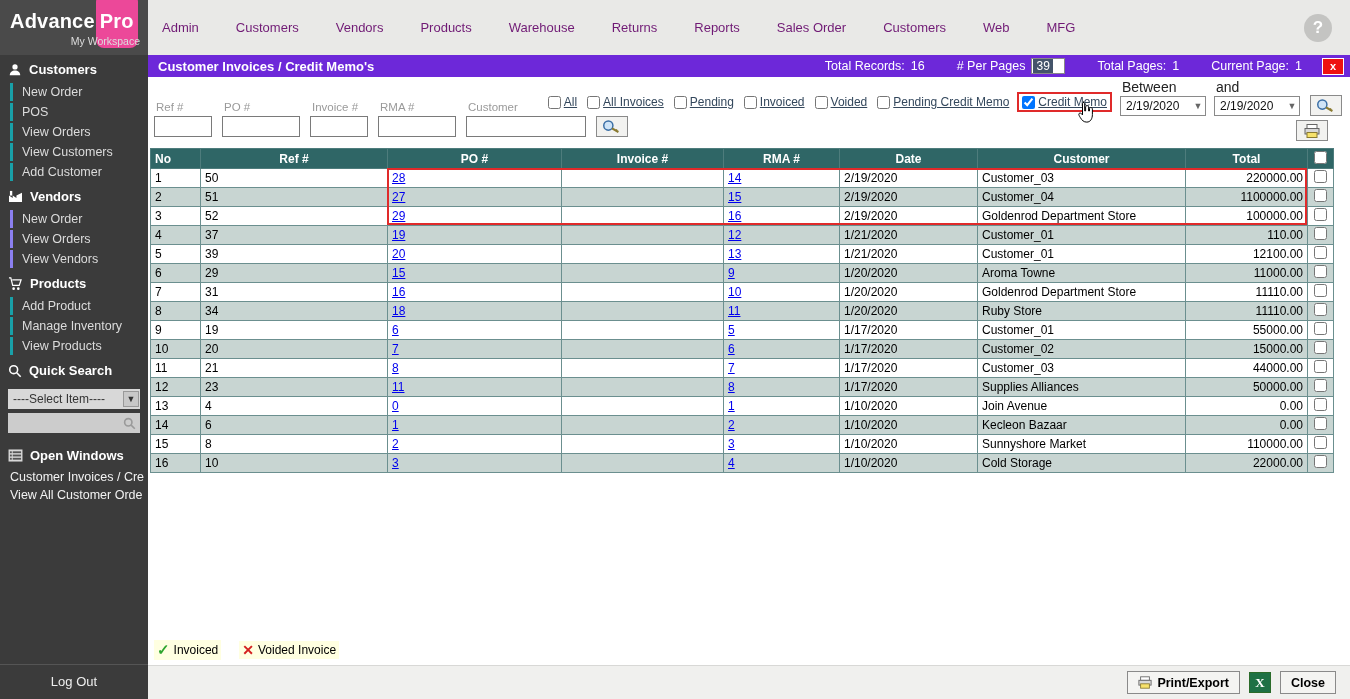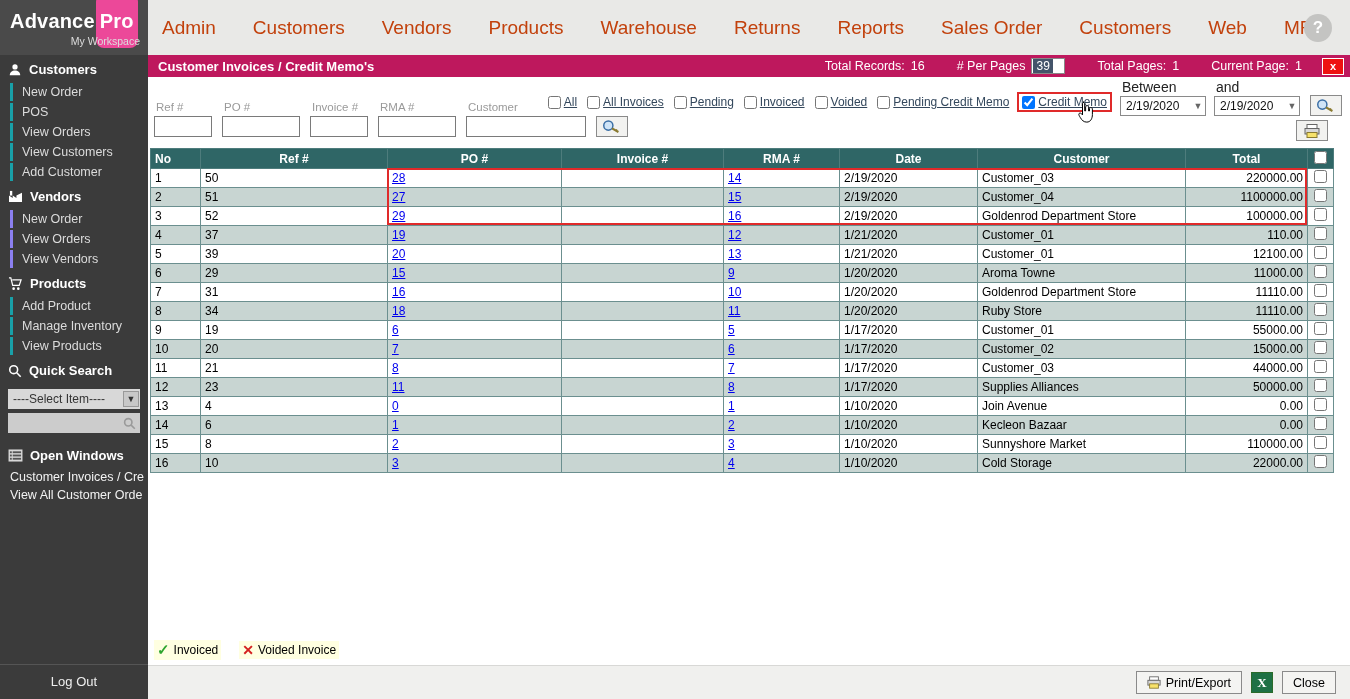--- a/index.html
+++ b/index.html
@@ -7,41 +7,41 @@
   #page { position:relative; width:1350px; height:699px; }
 
   
   .topbar { position:absolute; left:0; top:0; width:1350px; height:55px; background:#E9E9E7; }
   .logo-block { position:absolute; left:0; top:0; width:148px; height:55px; background:#4A4A4A; color:#fff; padding:10px 8px 0 10px; }
   .logo-line { font-size:20px; font-weight:bold; letter-spacing:0.2px; white-space:nowrap; }
   .logo-main { color:#fff; }
   .logo-accent { background:#ec4899; color:#fff; border-radius:8px; padding:16px 4px; margin-left:1px; }
   .logo-tagline { font-size:10.5px; color:#DDD; text-align:right; margin-top:2px; }
   .nav { position:absolute; left:162px; top:0; height:55px; display:flex; align-items:center; gap:37px; }
-  .nav-item { font-size:19px; color:#c2410c; cursor:pointer; white-space:nowrap; }
+  .nav-item { font-size:13px; color:#701a75; cursor:pointer; white-space:nowrap; }
   .help-circle { position:absolute; right:18px; top:14px; width:28px; height:28px; border-radius:50%; background:#C4C4C2; color:#fff; font-size:17px; font-weight:bold; display:flex; align-items:center; justify-content:center; }
 
   
   .sidebar { position:absolute; left:0; top:55px; width:148px; height:644px; background:#3B3B3B; color:#E6E6E6; }
   .sec-head { display:flex; align-items:center; gap:7px; padding:7px 8px 5px 8px; font-weight:bold; font-size:13px; color:#FFF; }
   .sec-head svg { flex:0 0 auto; }
   .s-item { display:flex; align-items:stretch; height:20px; margin:0 0 0 10px; cursor:pointer; }
   .s-item .bar { width:3px; margin:1px 0; }
   .s-item.teal .bar { background:#19A0A8; }
   .s-item.purple .bar { background:#8B7FF0; }
   .s-item .lbl { font-size:12.5px; color:#DCDCDC; padding-left:9px; display:flex; align-items:center; white-space:nowrap; }
   .qs-select { margin:6px 8px 0 8px; height:20px; background:#D8D8D8; color:#333; font-size:12px; display:flex; align-items:center; cursor:pointer; }
   .qs-select .txt { flex:1; padding-left:5px; white-space:nowrap; overflow:hidden; }
   .qs-arrow { width:16px; height:16px; margin-right:1px; background:#C8C8C8; border:1px solid #999; display:flex; align-items:center; justify-content:center; font-size:9px; color:#333; }
   .qs-input { margin:4px 8px 0 8px; height:20px; background:#CInputFFF; background:#CCCCCC; display:flex; align-items:center; justify-content:flex-end; padding-right:4px; cursor:text; }
   .ow-item { font-size:12.5px; color:#F2F2F2; padding:2px 0 2px 10px; white-space:nowrap; overflow:hidden; cursor:pointer; }
   .logout { position:absolute; left:0; bottom:0; width:148px; border-top:1px solid #555; padding:9px 0 10px 0; text-align:center; font-size:13px; color:#EEE; cursor:pointer; }
 
   
-  .titlebar { position:absolute; left:148px; top:55px; width:1202px; height:22px; background:#be185d; color:#fff; display:flex; align-items:center; font-size:12.5px; }
+  .titlebar { position:absolute; left:148px; top:55px; width:1202px; height:22px; background:#6d28d9; color:#fff; display:flex; align-items:center; font-size:12.5px; }
   .tb-title { font-weight:bold; font-size:13px; padding-left:10px; flex:0 0 auto; }
   .tb-stats { margin-left:auto; display:flex; align-items:center; gap:6px; padding-right:6px; }
   .tb-stats .pair { display:flex; align-items:center; gap:6px; margin-left:26px; white-space:nowrap; }
   .pp-box { background:#fff; border:1px solid #888; height:16px; min-width:34px; display:inline-flex; align-items:center; padding:0 1px; }
   .pp-val { background:#44546A; color:#fff; font-size:12px; padding:0 3px; }
   .tb-close { width:22px; height:17px; background:#EE1111; border:1px solid #fff; color:#fff; font-size:11px; font-weight:bold; display:flex; align-items:center; justify-content:center; margin-left:14px; cursor:pointer; }
 
   
   .main { position:absolute; left:148px; top:77px; width:1202px; height:622px; background:#FFF; }
 
@@ -83,21 +83,21 @@
 
   
   .legend { position:absolute; left:6px; top:563px; display:flex; align-items:center; gap:18px; }
   .leg-item { display:flex; align-items:center; gap:4px; background:#FFFFE1; padding:1px 3px; }
   .leg-check { color:#2EA52E; font-size:15px; font-weight:bold; }
   .leg-x { color:#D42020; font-size:14px; font-weight:bold; }
   .leg-txt { font-size:12px; color:#000; }
 
   
   .footer { position:absolute; left:0; bottom:0; width:1202px; height:34px; background:#F0F0EE; border-top:1px solid #D8D8D6; display:flex; align-items:center; justify-content:flex-end; gap:9px; padding-right:14px; }
-  .btn { height:23px; border:1px solid #8A8A8A; background:#F4F4F2; font-size:12.5px; color:#000; display:flex; align-items:center; justify-content:center; padding:0 10px; gap:5px; cursor:pointer; font-family:"Liberation Sans",sans-serif; }
+  .btn { height:23px; border:1px solid #8A8A8A; background:#F4F4F2; font-size:12.5px; color:#000; display:flex; align-items:center; justify-content:center; padding:0 10px; gap:5px; cursor:pointer; font-family:"Liberation Sans",sans-serif;font-weight:bold; }
   .excel-btn { width:22px; height:21px; border:1px solid #2A6B2A; background:#1E7145; display:flex; align-items:center; justify-content:center; cursor:pointer; }
   .excel-x { color:#fff; font-weight:bold; font-size:13px; font-family:"Liberation Serif",serif; }
 
   
   .cursor { position:absolute; left:1076px; top:100px; z-index:50; pointer-events:none; }
 </style>
 </head>
 <body>
 
 <div id="page">

